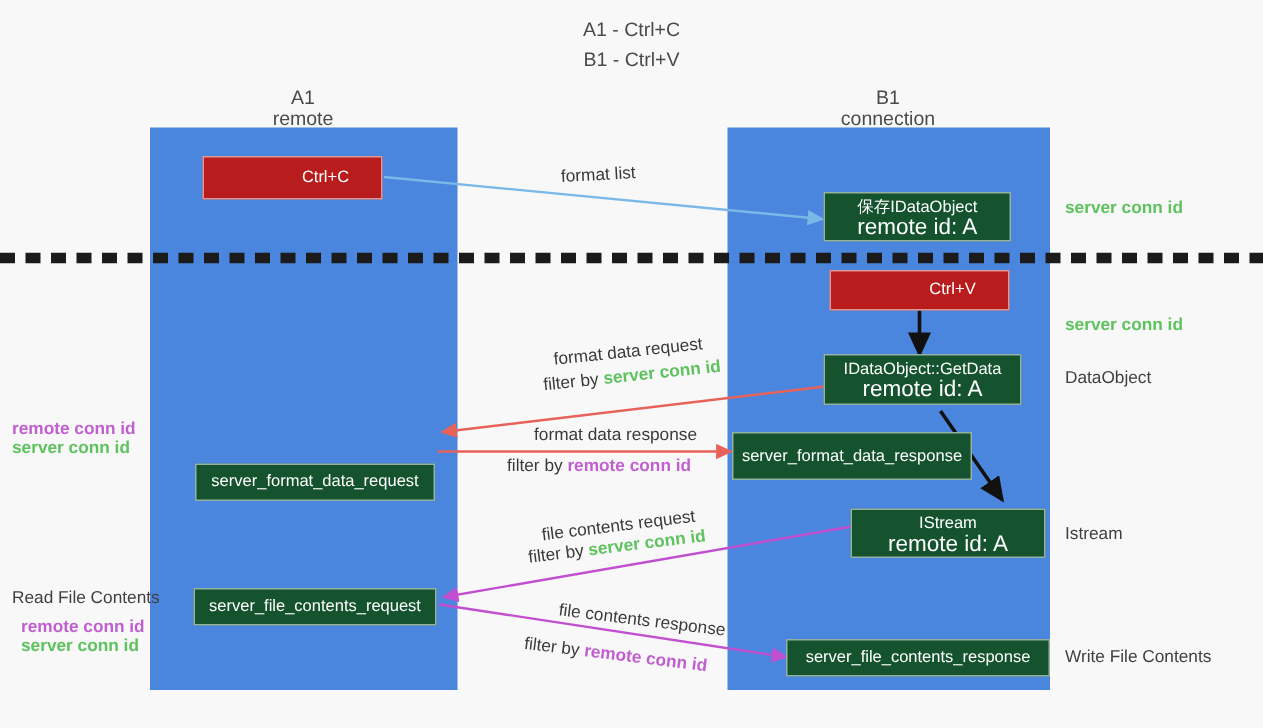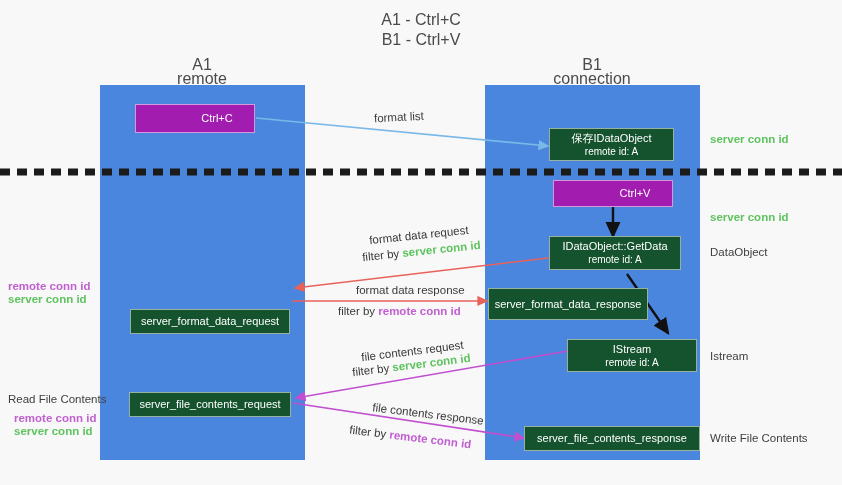--- a/index.html
+++ b/index.html
@@ -13,30 +13,30 @@
     color: #404040;
     overflow: hidden;
   }
   #canvas { position: absolute; inset: 0; }
 
   
   .title {
     position: absolute;
     left: 0; right: 0; top: 10px;
     text-align: center;
-    font-size: 16px;
+    font-size: 13px;
     line-height: 20px;
     color: #4a4a4a;
   }
 
   
   .lane-head {
     position: absolute;
     text-align: center;
-    font-size: 16px;
+    font-size: 13px;
     line-height: 14px;
     color: #4a4a4a;
     width: 200px;
   }
   .lane-head .l1 { display:block; }
   .lane-head .l2 { display:block; }
 
   
   .lane {
     position: absolute;
@@ -54,23 +54,23 @@
     display: flex;
     flex-direction: column;
     align-items: center;
     justify-content: center;
     color: #ffffff;
     font-size: 11px;
     line-height: 13px;
     text-align: center;
     border: 1px solid rgba(255,255,255,0.55);
   }
-  .box.green { background: #a21caf; padding-left: 44px; }
+  .box.green { background: #b91c1c; padding-left: 44px; }
   .box.orange { background: #14532d; }
-  .box .sub { font-size: 10px; }
+  .box .sub { font-size: 15px; }
 
   
   .anno {
     position: absolute;
     font-size: 11.5px;
     line-height: 14px;
     white-space: nowrap;
   }
   .anno.green { color: #5ec35f; font-weight: bold; }
   .anno.purple { color: #c15fd0; font-weight: bold; }

